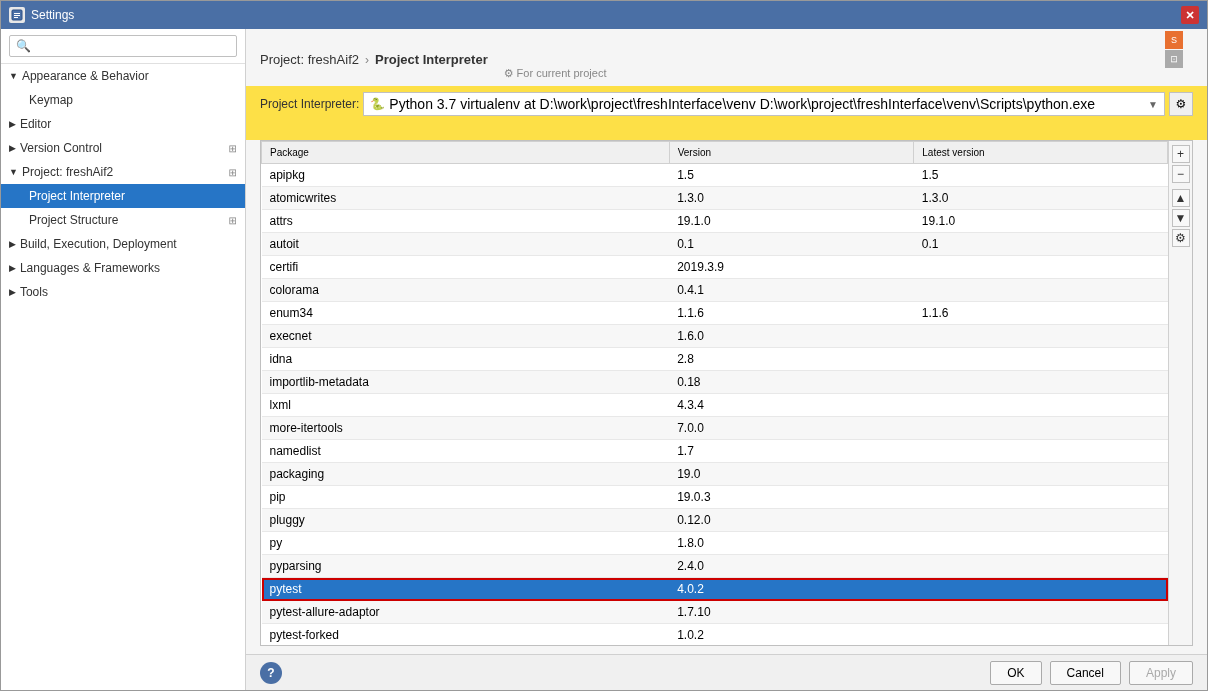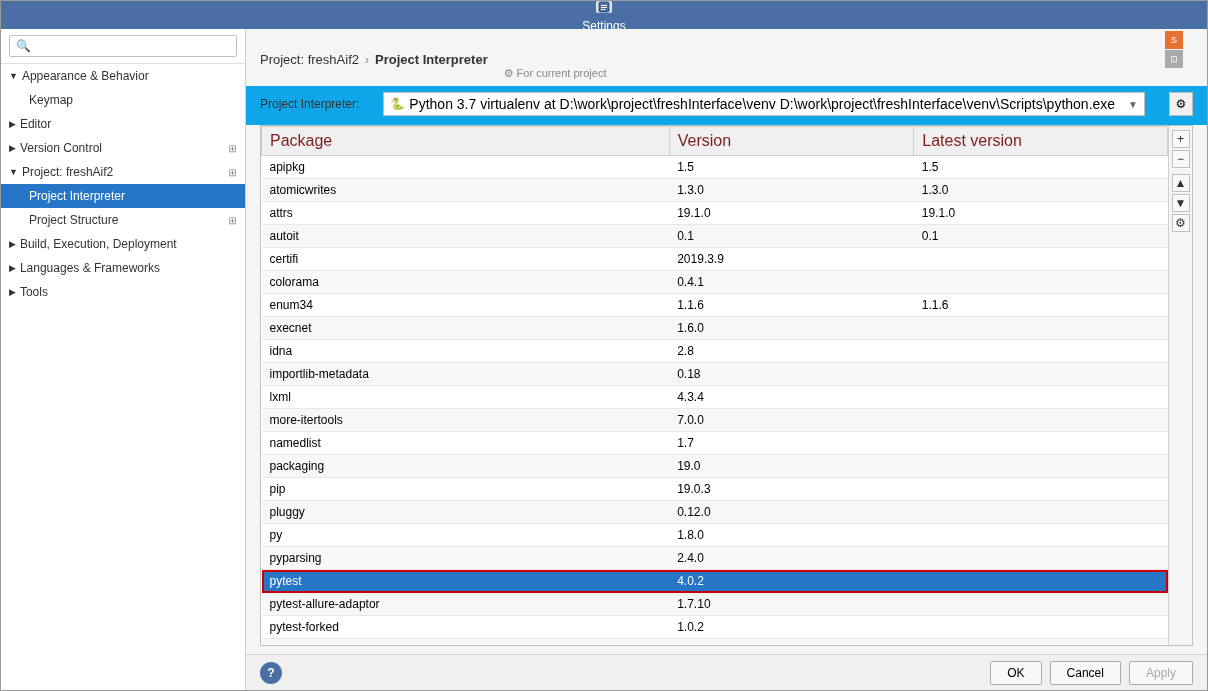--- a/index.html
+++ b/index.html
@@ -1,20 +1,20 @@
 <!DOCTYPE html>
 <html><head>
   <meta charset="utf-8">
   <style>
     * { box-sizing: border-box; margin: 0; padding: 0; }
     body { font-family: 'Segoe UI', Arial, sans-serif; font-size: 12px; background: #f0f0f0; width: 1208px; height: 691px; overflow: hidden; }
 
     .window { width: 1208px; height: 691px; background: #fff; border: 1px solid #999; display: flex; flex-direction: column; }
 
-    .title-bar { background: #4a6fa5; height: 28px; display: flex; align-items: center; padding: 0 8px; gap: 6px; flex-shrink: 0; flex-direction: column; }
+    .title-bar { background: #4a6fa5; height: 28px; display: flex; align-items: center; padding: 0 8px; gap: 6px; flex-shrink: 0; }
     .title-bar-icon { width: 16px; height: 16px; background: #e8e8e8; border-radius: 2px; display: flex; align-items: center; justify-content: center; }
     .title-bar-text { color: #fff; font-size: 12px; flex: 1; }
     .title-bar-close { width: 18px; height: 18px; background: #cc3333; border-radius: 2px; display: flex; align-items: center; justify-content: center; cursor: pointer; color: #fff; font-size: 11px; font-weight: bold; }
 
     .content { display: flex; flex: 1; overflow: hidden; }
 
     
     .sidebar { width: 245px; background: #fff; border-right: 1px solid #d0d0d0; display: flex; flex-direction: column; flex-shrink: 0; overflow-y: auto; }
     .search-box { padding: 6px 8px; border-bottom: 1px solid #e0e0e0; }
     .search-input { width: 100%; border: 1px solid #c0c0c0; padding: 3px 6px; font-size: 12px; border-radius: 2px; outline: none; }
@@ -28,32 +28,32 @@
 
     
     .main { flex: 1; display: flex; flex-direction: column; overflow: hidden; background: #f5f5f5; }
 
     .breadcrumb { padding: 10px 14px 6px; display: flex; align-items: center; gap: 6px; background: #f5f5f5; flex-shrink: 0; }
     .breadcrumb-text { color: #333; font-size: 13px; font-weight: 500; }
     .breadcrumb-arrow { color: #888; font-size: 12px; }
     .breadcrumb-current { color: #333; font-size: 13px; font-weight: 600; }
     .for-current { color: #888; font-size: 11px; margin-left: 10px; margin-top: 28px; }
 
-    .interpreter-row { display: flex; align-items: center; padding: 6px 14px 9px; gap: 24px; background: #0ea5e9; flex-shrink: 0; }
+    .interpreter-row { display: flex; align-items: center; padding: 6px 14px 24px; gap: 4px; background: #fde047; flex-shrink: 0; }
     .interpreter-label { color: #333; font-size: 12px; white-space: nowrap; }
     .interpreter-select { flex: 1; border: 1px solid #c0c0c0; background: #fff; padding: 3px 6px; font-size: 11px; display: flex; align-items: center; gap: 4px; cursor: pointer; }
     .interpreter-select .py-icon { color: #3776ab; font-size: 12px; }
     .interpreter-select .select-text { flex: 1; overflow: hidden; text-overflow: ellipsis; white-space: nowrap; font-size: 14px; }
     .interpreter-select .chevron { color: #666; font-size: 10px; }
     .interpreter-gear { width: 24px; height: 24px; border: 1px solid #c0c0c0; background: #f0f0f0; display: flex; align-items: center; justify-content: center; cursor: pointer; }
     .table-scroll { flex: 1; overflow-y: auto; overflow-x: hidden; }
 
     table { width: 100%; border-collapse: collapse; }
     thead tr { background: #f0f0f0; }
-    thead th { border: 1px solid #d0d0d0; padding: 5px 8px; text-align: left; font-weight: 400; font-size: 16px; color: #7f1d1d; }
+    thead th { border: 1px solid #d0d0d0; padding: 5px 8px; text-align: left; font-weight: 400; font-size: 10px; color: #000000; }
     thead th:nth-child(1) { width: 45%; }
     thead th:nth-child(2) { width: 27%; }
     thead th:nth-child(3) { width: 28%; }
 
     tbody tr { background: #fff; }
     tbody tr:nth-child(even) { background: #f7f7f7; }
     tbody tr.selected { background: #2675c6; color: #fff; }
     tbody td { border-bottom: 1px solid #e8e8e8; padding: 4px 8px; font-size: 12px; }
 
     .table-sidebar { width: 24px; background: #f5f5f5; border-left: 1px solid #d0d0d0; display: flex; flex-direction: column; align-items: center; padding-top: 4px; gap: 2px; }

